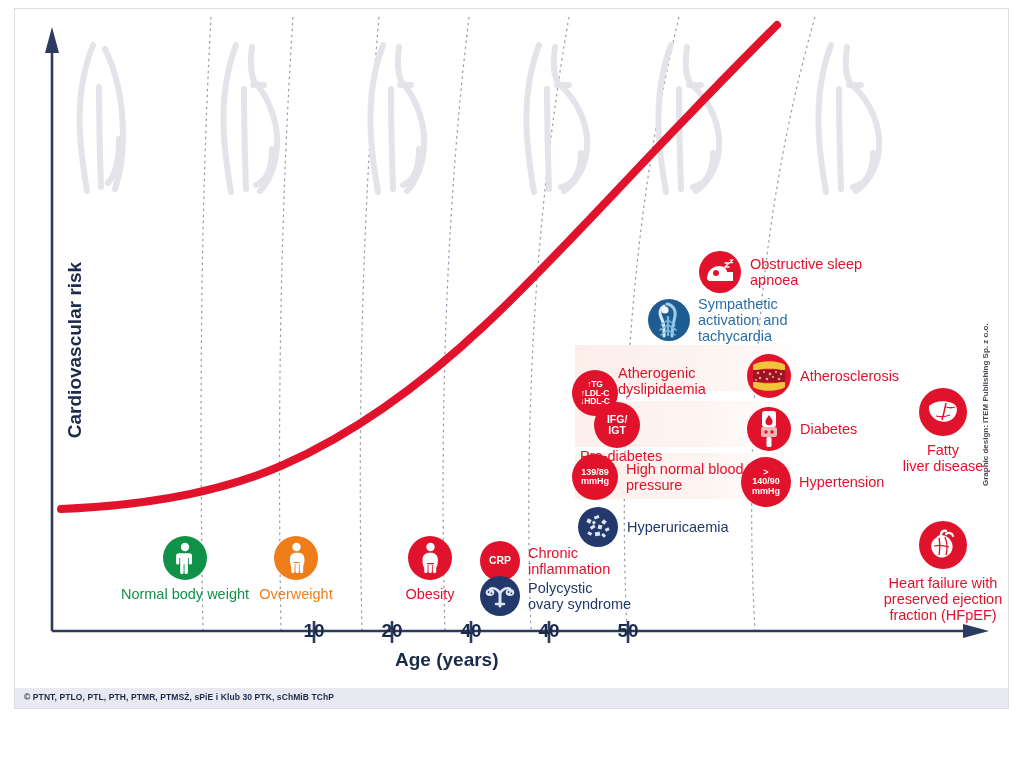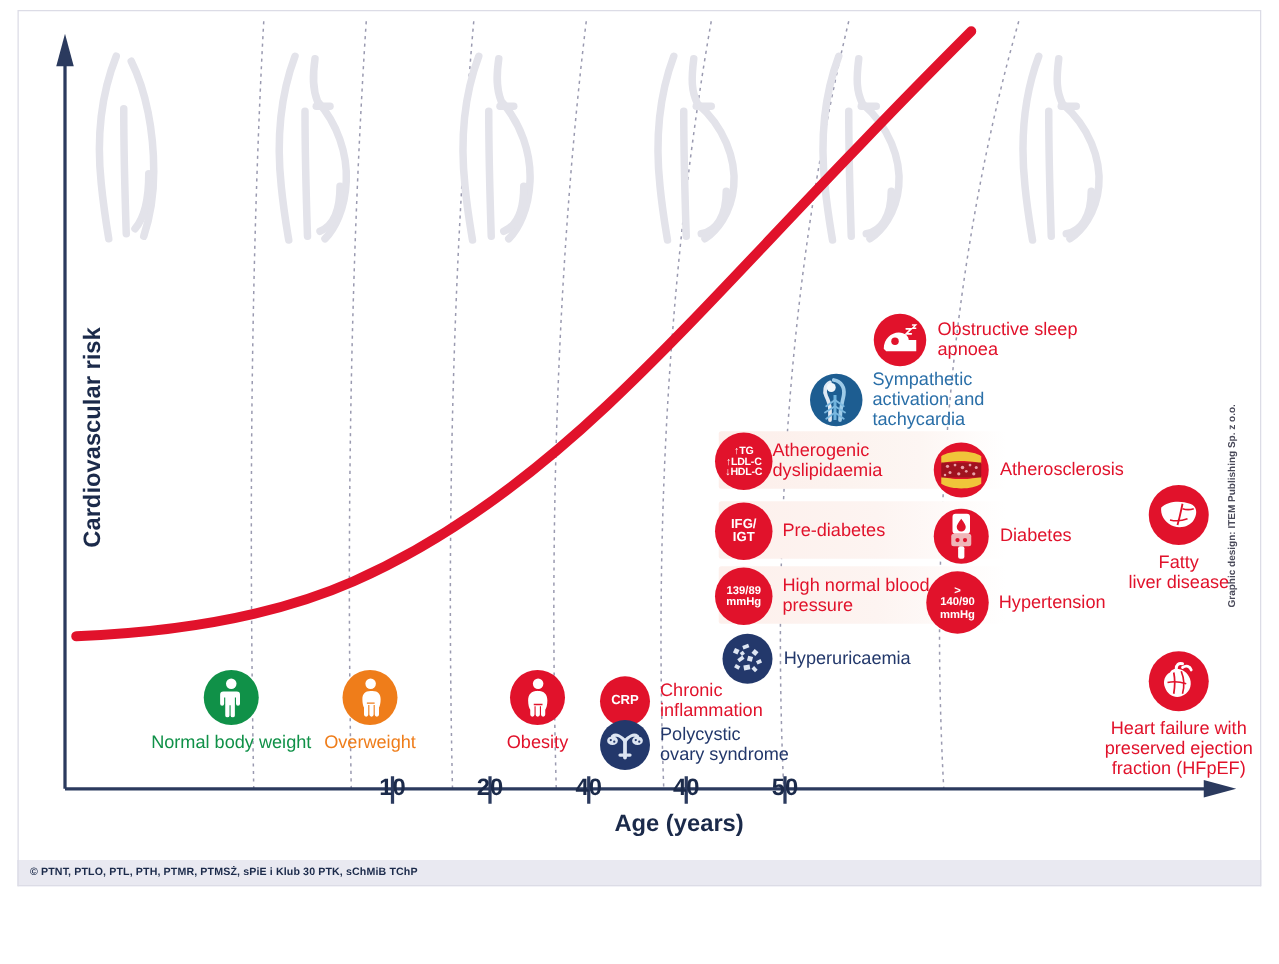--- a/index.html
+++ b/index.html
@@ -31,21 +31,21 @@
   .ylabel{
     position:absolute;
     left:-60px;top:330px;
     width:240px;text-align:center;
     transform:rotate(-90deg);
     transform-origin:center center;
     font-size:19px;font-weight:bold;color:#1b2a4a;
     letter-spacing:0px;
   }
   .xlabel{
-    position:absolute;left:380px;top:640px;width:200px;text-align:right;
+    position:absolute;left:380px;top:640px;width:200px;text-align:left;
     font-size:19px;font-weight:bold;color:#1b2a4a;
   }
   .xtick{
     position:absolute;top:611px;width:40px;text-align:center;
     font-size:19px;font-weight:bold;color:#1b2a4a;
   }
 
   
   .credits{
     position:absolute;left:14px;top:688px;width:995px;height:21px;
@@ -259,21 +259,21 @@
             </g>
             <circle cx="13" cy="8" r="3.6" fill="#f2f7fb"></circle>
           </svg>
         </div>
         <div class="lbl t-blue" style="margin-left:8px;">Sympathetic
 activation and
 tachycardia</div>
       </div>
 
       <div class="node" style="left:557px;top:337px;">
-        <div class="disc c-red" style="width:46px;height:46px;">
+        <div class="disc c-red" style="width:46px;height:46px;margin-top:24px;">
           <div>
             <div class="mini">↑TG</div>
             <div class="mini">↑LDL-C</div>
             <div class="mini">↓HDL-C</div>
           </div>
         </div>
         <div class="lbl t-red" style="margin-left:0;">Atherogenic
 dyslipidaemia</div>
       </div>
 
@@ -293,21 +293,21 @@
                 <circle cx="17" cy="20" r="1.3"></circle>
                 <circle cx="23" cy="18" r="1.1"></circle>
               <circle cx="29" cy="20" r="1.3"></circle>
                 <circle cx="6" cy="21" r="1"></circle>
             </g>
           </svg>
         </div>
         <div class="lbl t-red" style="margin-left:9px;">Atherosclerosis</div>
       </div>
 
-      <div class="node" style="left:557px;top:393px;">
+      <div class="node" style="left:557px;top:393px;flex-direction:column;">
         <div class="disc c-red" style="width:46px;height:46px;">
           <div>
             <div class="mini2">IFG/</div>
             <div class="mini2">IGT</div>
           </div>
         </div>
         <div class="lbl t-red" style="margin-left:8px;">Pre-diabetes</div>
       </div>
 
       <div class="node" style="left:732px;top:398px;">

